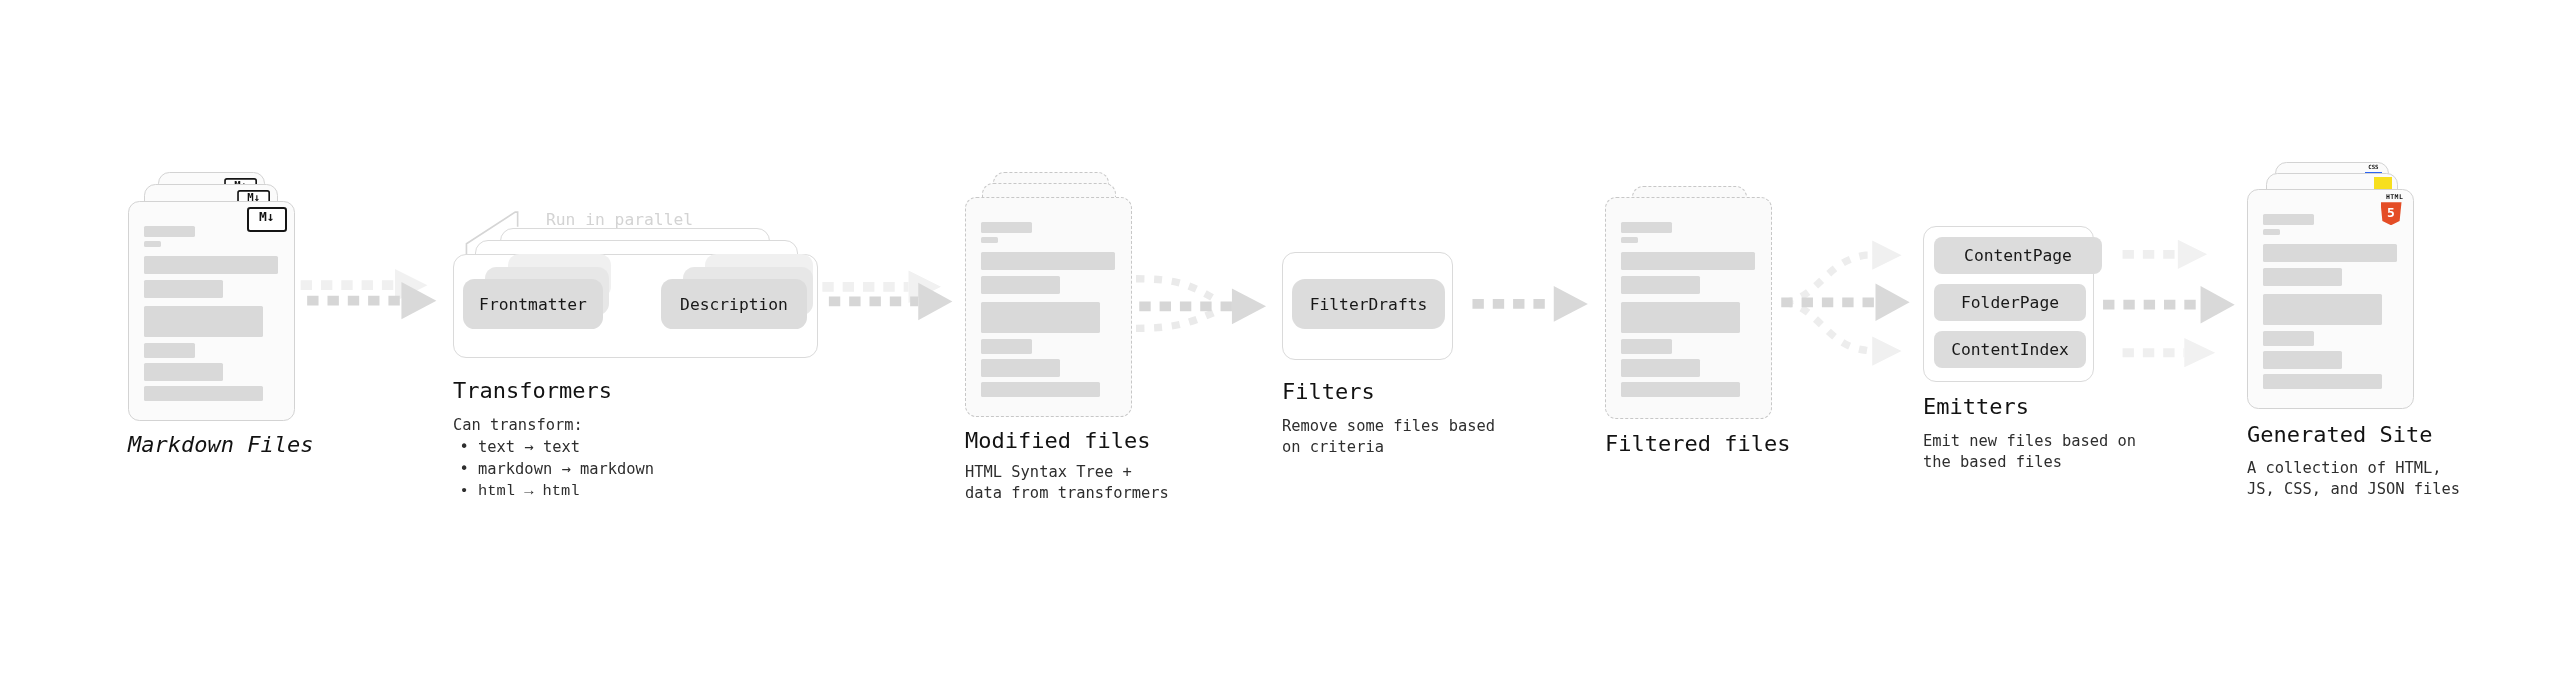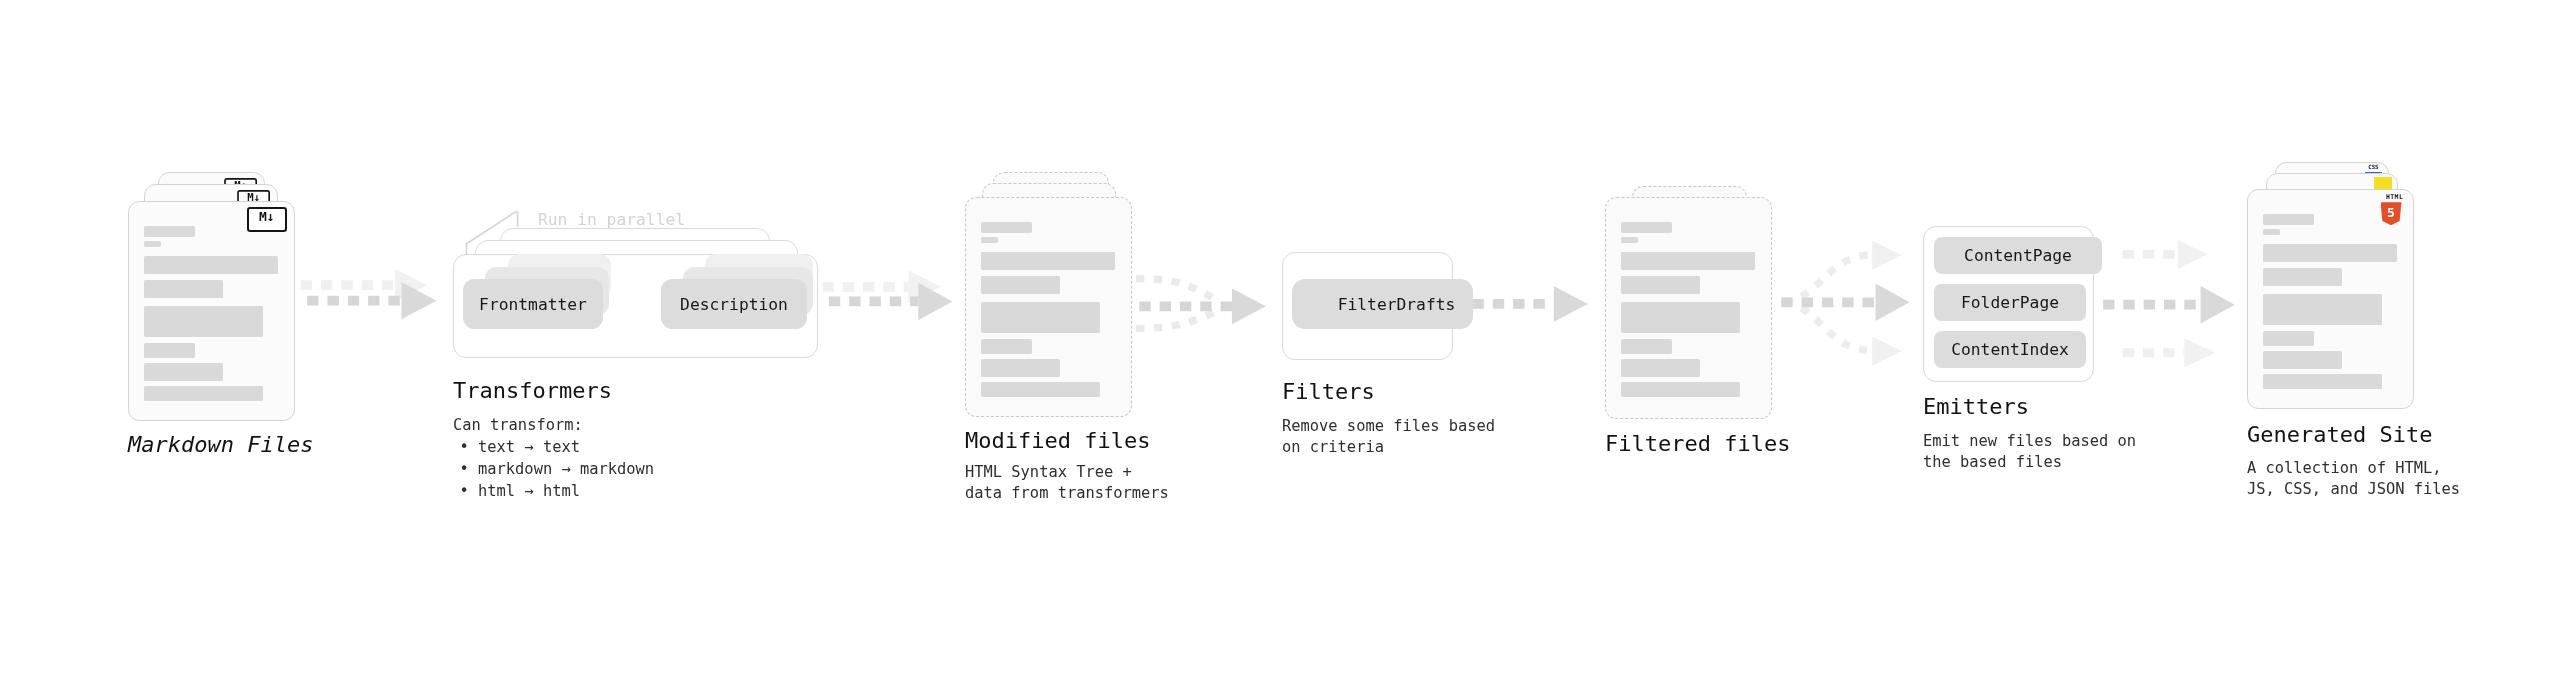--- a/index.html
+++ b/index.html
@@ -25,21 +25,21 @@
   
   .cbox{position:absolute;background:#ffffff;border:1.6px solid #dadada;border-radius:13px;box-sizing:border-box;}
   .pill{position:absolute;background:#dcdcdc;border-radius:11.4px;display:flex;align-items:center;justify-content:center;
         font-size:16.3px;color:#181818;}
   .pill.ghost1{background:#e7e7e7;}
   .pill.ghost2{background:#f0f0f0;}
   
   .stage-label{position:absolute;font-size:22px;font-weight:500;color:#121212;white-space:nowrap;}
   .stage-desc{position:absolute;font-size:15.4px;line-height:21px;color:#2e2e2e;white-space:nowrap;}
   .bullets{position:absolute;font-size:15.4px;line-height:22px;color:#2e2e2e;white-space:nowrap;}
-  .note{position:absolute;font-size:16.3px;color:#d3d3d3;white-space:nowrap;}
+  .note{position:absolute;font-size:16.3px;color:#d3d3d3;white-space:nowrap;margin-left:8px;}
 </style>
 </head>
 <body>
 
 <div class="canvas">
 
   <svg class="arrows" width="2576" height="681" viewBox="0 0 3170 838">
 
     <path d="M370,351 H486" stroke="#f0f0f0" stroke-width="12" stroke-dasharray="14 11" fill="none"></path>
     <polygon points="486,331 526,351 486,371" fill="#f1f1f1"></polygon>
@@ -117,21 +117,21 @@
     <div class="pill ghost2" style="left:705px;top:254px;width:108px;height:44px;"></div>
     <div class="pill ghost1" style="left:683px;top:267px;width:130px;height:48px;"></div>
     <div class="pill" style="left:661px;top:279px;width:146px;height:50px;align-items:center;">
       <span>Description</span>
     </div>
     <div class="stage-label" style="left:453px;top:378px;text-align:right;">Transformers</div>
     <div class="bullets" style="left:453px;top:414px;">
       <div>Can transform:</div>
       <div style="padding-left:6.5px;">• text → text</div>
       <div style="padding-left:6.5px;">• markdown → markdown</div>
-      <div style="padding-left:6.5px;">• html → html</div>
+      <div style="padding-left:6.5px;font-family:Liberation Mono, monospace;">• html → html</div>
     </div>
   </div>
 
   <div>
     <div class="doc-page dashed" style="left:993px;top:172px;width:116px;height:220px;"></div>
     <div class="doc-page dashed" style="left:982px;top:183px;width:134px;height:220px;"></div>
     <div class="doc-page dashed with-bars" style="left:965px;top:197px;width:167px;height:220px;">
         <div class="bar" style="top: 24.4px; width: 51px; height: 10.6px;"></div>
         <div class="bar" style="top: 39px; width: 17px; height: 5.7px;"></div>
         <div class="bar" style="top: 54px; width: 134px; height: 18px;"></div>
@@ -143,21 +143,21 @@
       </div>
     <div class="stage-label" style="left:965px;top:428px;">Modified files</div>
     <div class="stage-desc" style="left:965px;top:462px;">
       <div>HTML Syntax Tree +</div>
       <div>data from transformers</div>
     </div>
   </div>
 
   <div>
     <div class="cbox" style="left:1282px;top:252px;width:171px;height:108px;"></div>
-    <div class="pill" style="left:1292px;top:279px;width:153px;height:50px;border-radius:13px;padding-left:28px;">
+    <div class="pill" style="left:1292px;top:279px;width:153px;height:50px;border-radius:13px;">
       <span>FilterDrafts</span>
     </div>
     <div class="stage-label" style="left:1282px;top:379px;">Filters</div>
     <div class="stage-desc" style="left:1282px;top:416px;">
       <div>Remove some files based</div>
       <div>on criteria</div>
     </div>
   </div>
 
   <div>

